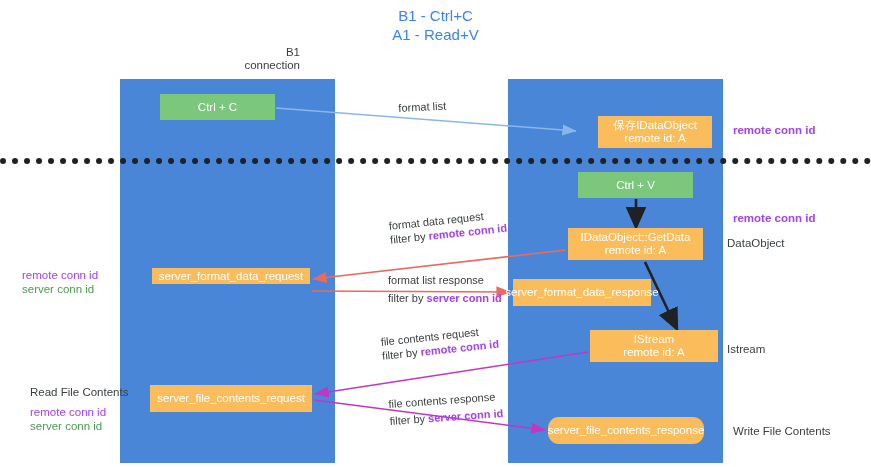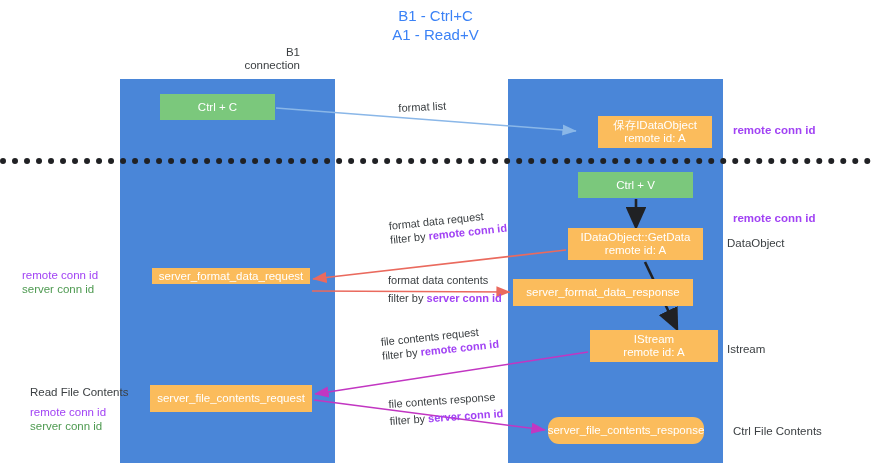--- a/index.html
+++ b/index.html
@@ -36,21 +36,21 @@
   .box.orange{background:#fbb košik;}
   .orange{background:#fbbc5c;}
   .green{background:#7bc87c;}
   .box span{display:block;}
 
   .b-ctrlc{left:160px;top:94px;width:115px;height:26px;}
   .b-idataobject{left:598px;top:116px;width:114px;height:32px;}
   .b-ctrlv{left:578px;top:172px;width:115px;height:26px;}
   .b-getdata{left:568px;top:228px;width:135px;height:32px;justify-content:center;}
   .b-sfdreq{left:152px;top:268px;width:158px;height:16px;}
-  .b-sfdresp{left:513px;top:279px;width:180px;height:27px;}
+  .b-sfdresp{left:513px;top:279px;width:138px;height:27px;}
   .b-istream{left:590px;top:330px;width:128px;height:32px;}
   .b-sfcreq{left:150px;top:385px;width:162px;height:27px;}
   .b-sfcresp{left:548px;top:417px;width:156px;height:27px;border-radius:11px;}
 
   
   .ann{position:absolute;font-size:11.5px;line-height:14px;}
   .ann.bold{font-weight:bold;}
   .purple{color:#a142f4;}
   .greentxt{color:#4e9a51;}
   .dark{color:#3c4043;}
@@ -180,21 +180,21 @@
   </div>
 
   <div class="elab l-fdreq">
     <div>format data request</div>
     <div>
       <span>filter by </span><span class="p">remote conn id</span>
     </div>
   </div>
 
   <div class="elab l-fdresp">
-    <div>format data contents</div>
+    <div>format list response</div>
     <div style="margin-top:4px;">
       <span>filter by </span><span class="p">server conn id</span>
     </div>
   </div>
 
   <div class="elab l-fcreq">
     <div>file contents request</div>
     <div>
       <span>filter by </span><span class="p">remote conn id</span>
     </div>
@@ -204,21 +204,21 @@
     <div>file contents response</div>
     <div style="margin-top:3px;">
       <span>filter by </span><span class="p">server conn id</span>
     </div>
   </div>
 
   <div class="ann bold purple a-rci1">remote conn id</div>
   <div class="ann bold purple a-rci2">remote conn id</div>
   <div class="ann dark a-dataobject">DataObject</div>
   <div class="ann dark a-istream">Istream</div>
-  <div class="ann dark a-write">Ctrl File Contents</div>
+  <div class="ann dark a-write">Write File Contents</div>
 
   <div class="ann a-left1">
     <div class="bold purple">remote conn id</div>
     <div class="bold greentxt">server conn id</div>
   </div>
 
   <div class="ann a-read">
     <div class="dark">Read File Contents</div>
     <div class="bold purple" style="margin-top:6px;">remote conn id</div>
     <div class="bold greentxt">server conn id</div>

